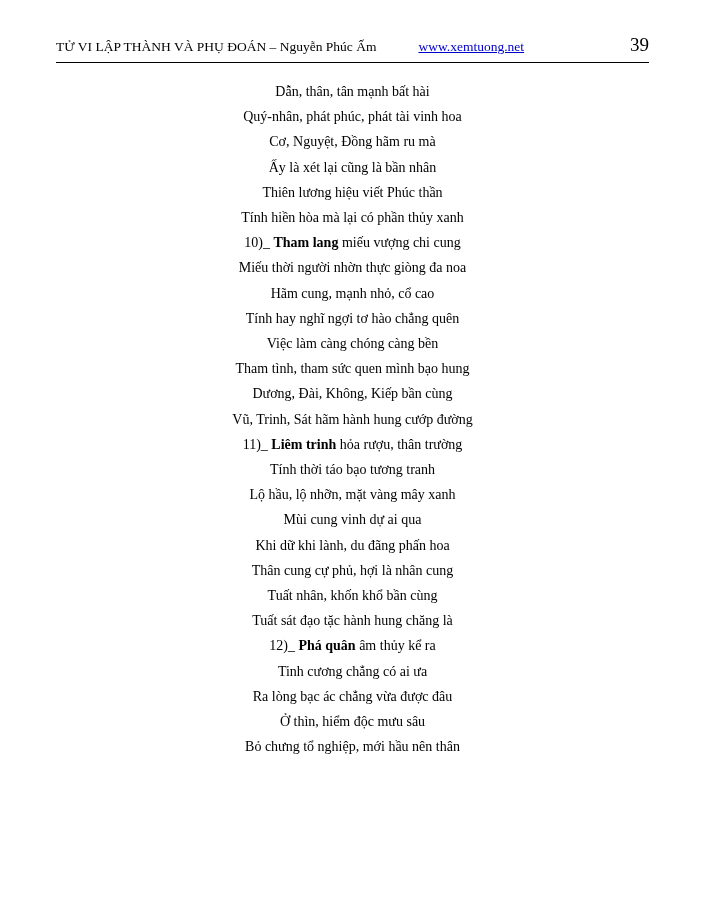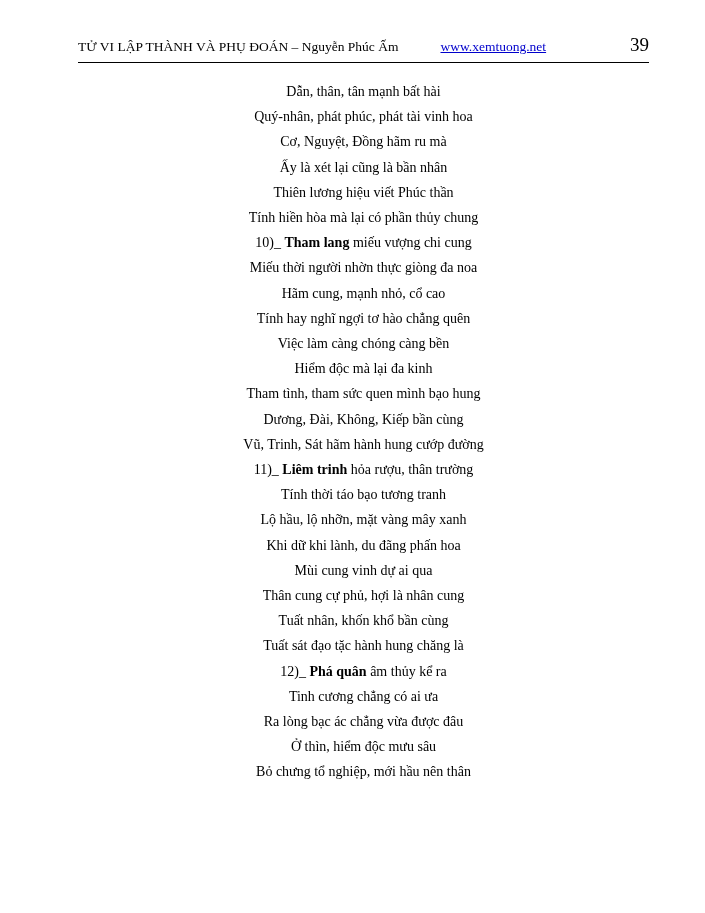--- a/index.html
+++ b/index.html
@@ -12,21 +12,21 @@
     height: 913px;
     font-family: "Liberation Serif", "DejaVu Serif", serif;
     color: #000000;
     position: relative;
     overflow: hidden;
   }
   .page {
     width: 705px;
     height: 913px;
     box-sizing: border-box;
-    padding: 34px 56px 0 78px;
+    padding: 34px 56px 0 56px;
     position: relative;
   }
   .header {
     display: flex;
     align-items: baseline;
     font-size: 13.5px;
     white-space: nowrap;
   }
   .header-title {
     font-family: "Liberation Serif", "DejaVu Serif", serif;
@@ -80,35 +80,34 @@
     <span class="header-page">39</span>
   </div>
   <hr class="header-rule">
 
   <div class="body-lines" id="lines-container">
       <div class="line"><span>Dẫn, thân, tân mạnh bất hài</span></div>
       <div class="line"><span>Quý-nhân, phát phúc, phát tài vinh hoa</span></div>
       <div class="line"><span>Cơ, Nguyệt, Đồng hãm ru mà</span></div>
       <div class="line"><span>Ấy là xét lại cũng là bần nhân</span></div>
       <div class="line"><span>Thiên lương hiệu viết Phúc thần</span></div>
-      <div class="line"><span>Tính hiền hòa mà lại có phần thủy chung</span></div>
+      <div class="line"><span>Tính hiền hòa mà lại có phần thủy xanh</span></div>
       <div class="line"><span>10)_ </span><b>Tham lang</b><span> miếu vượng chi cung</span></div>
       <div class="line"><span>Miếu thời người nhờn thực giòng đa noa</span></div>
       <div class="line"><span>Hãm cung, mạnh nhỏ, cổ cao</span></div>
       <div class="line"><span>Tính hay nghĩ ngợi tơ hào chẳng quên</span></div>
       <div class="line"><span>Việc làm càng chóng càng bền</span></div>
-      <div class="line"><span>Hiểm độc mà lại đa kinh</span></div>
       <div class="line"><span>Tham tình, tham sức quen mình bạo hung</span></div>
       <div class="line"><span>Dương, Đài, Không, Kiếp bần cùng</span></div>
       <div class="line"><span>Vũ, Trinh, Sát hãm hành hung cướp đường</span></div>
       <div class="line"><span>11)_ </span><b>Liêm trinh</b><span> hỏa rượu, thân trường</span></div>
       <div class="line"><span>Tính thời táo bạo tương tranh</span></div>
       <div class="line"><span>Lộ hầu, lộ nhỡn, mặt vàng mây xanh</span></div>
+      <div class="line"><span>Mùi cung vinh dự ai qua</span></div>
       <div class="line"><span>Khi dữ khi lành, du đãng phấn hoa</span></div>
-      <div class="line"><span>Mùi cung vinh dự ai qua</span></div>
       <div class="line"><span>Thân cung cự phủ, hợi là nhân cung</span></div>
       <div class="line"><span>Tuất nhân, khốn khổ bần cùng</span></div>
       <div class="line"><span>Tuất sát đạo tặc hành hung chăng là</span></div>
       <div class="line"><span>12)_ </span><b>Phá quân</b><span> âm thủy kể ra</span></div>
       <div class="line"><span>Tinh cương chẳng có ai ưa</span></div>
       <div class="line"><span>Ra lòng bạc ác chẳng vừa được đâu</span></div>
       <div class="line"><span>Ở thìn, hiểm độc mưu sâu</span></div>
       <div class="line"><span>Bỏ chưng tổ nghiệp, mới hầu nên thân</span></div>
     </div>
 

